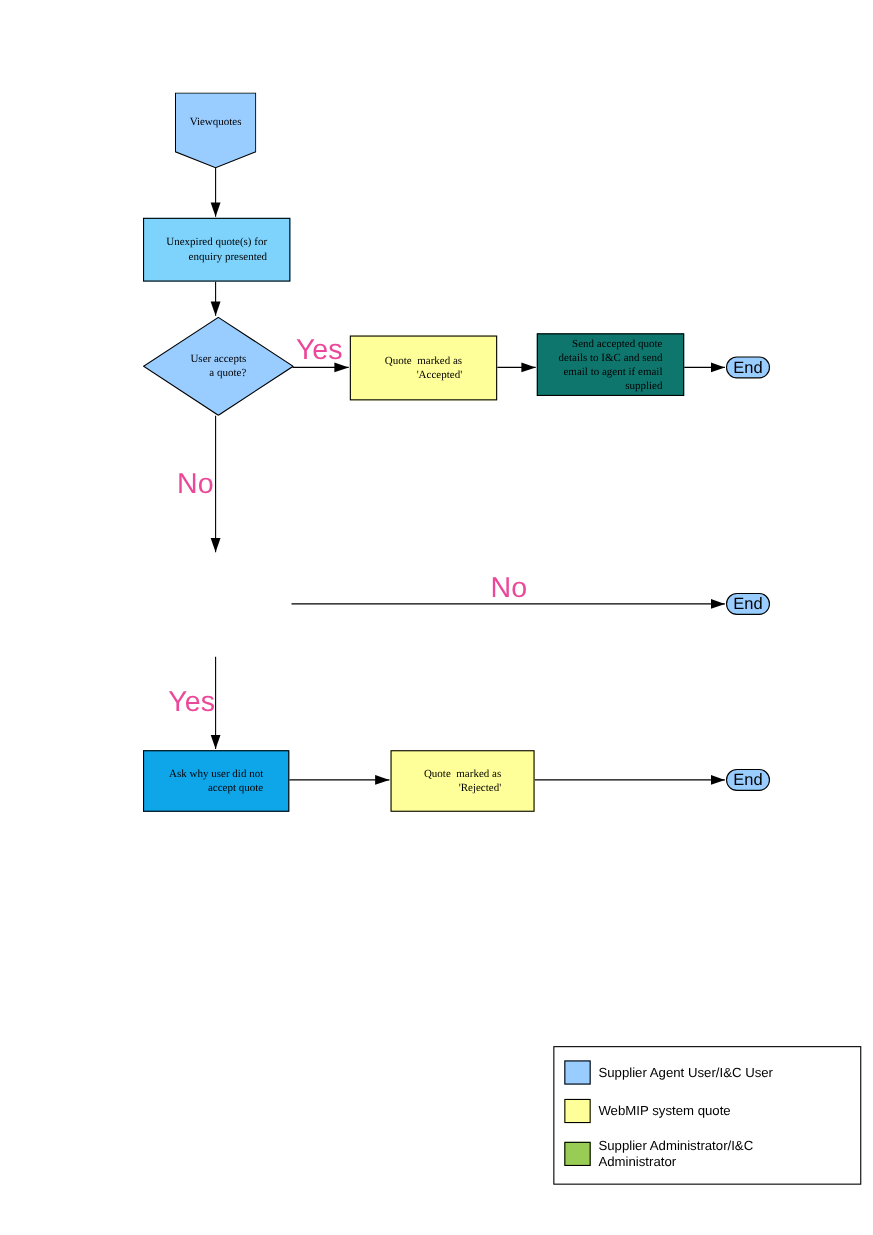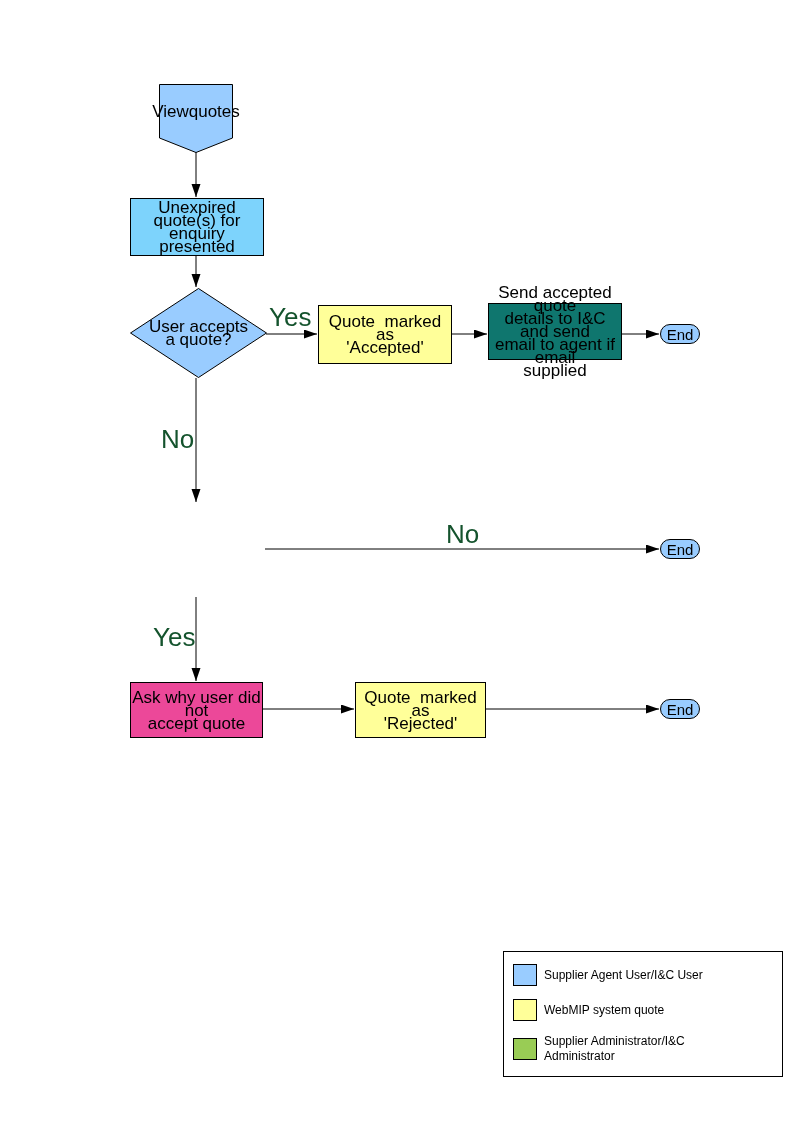--- a/index.html
+++ b/index.html
@@ -22,24 +22,25 @@
     position: absolute;
     left: 0; top: 0;
     width: 100%; height: 100%;
   }
   .node-label {
     position: absolute;
     left: 0; top: 0; right: 0; bottom: 0;
     display: flex;
     align-items: center;
     justify-content: center;
-    text-align: center;
-    font-size: 17px;
+    text-align: right;
+    font-size: 10px;
     line-height: 13px;
     white-space: pre-wrap;
+    font-family: Liberation Serif, serif;
   }
   .rect-node {
     position: absolute;
     border: 1px solid #000000;
     display: flex;
     align-items: center;
     justify-content: center;
     text-align: center;
     box-sizing: border-box;
   }
@@ -51,21 +52,21 @@
     display: flex;
     align-items: flex-end;
     justify-content: center;
     font-size: 15px;
     box-sizing: border-box;
   }
   .edge-label {
     position: absolute;
     font-size: 26px;
     line-height: 26px;
-    color: #14532d;
+    color: #ec4899;
     white-space: nowrap;
   }
   #legend {
     position: absolute;
     left: 503px; top: 951px;
     width: 280px; height: 126px;
     border: 1px solid #000000;
     box-sizing: border-box;
     display: flex;
     flex-direction: column;
@@ -147,21 +148,21 @@
 
   <div class="terminator" style="left: 660px; top: 324px; width: 40px; height: 20px; background-color: rgb(153, 204, 255);">
     <span>End</span>
   </div>
 
 
   <div class="terminator" style="left: 660px; top: 539px; width: 40px; height: 20px; background-color: rgb(153, 204, 255);">
     <span>End</span>
   </div>
 
-  <div class="rect-node" style="left: 130px; top: 682px; width: 133px; height: 56px; background-color: #ec4899;">
+  <div class="rect-node" style="left: 130px; top: 682px; width: 133px; height: 56px; background-color: #0ea5e9;">
     <div class="node-label">Ask why user did not
 accept quote</div>
   </div>
 
   <div class="rect-node" style="left: 355px; top: 682px; width: 131px; height: 56px; background-color: rgb(255, 255, 153);">
     <div class="node-label">Quote  marked as
 'Rejected'</div>
   </div>
 
   <div class="terminator" style="left: 660px; top: 699px; width: 40px; height: 20px; background-color: rgb(153, 204, 255);">

